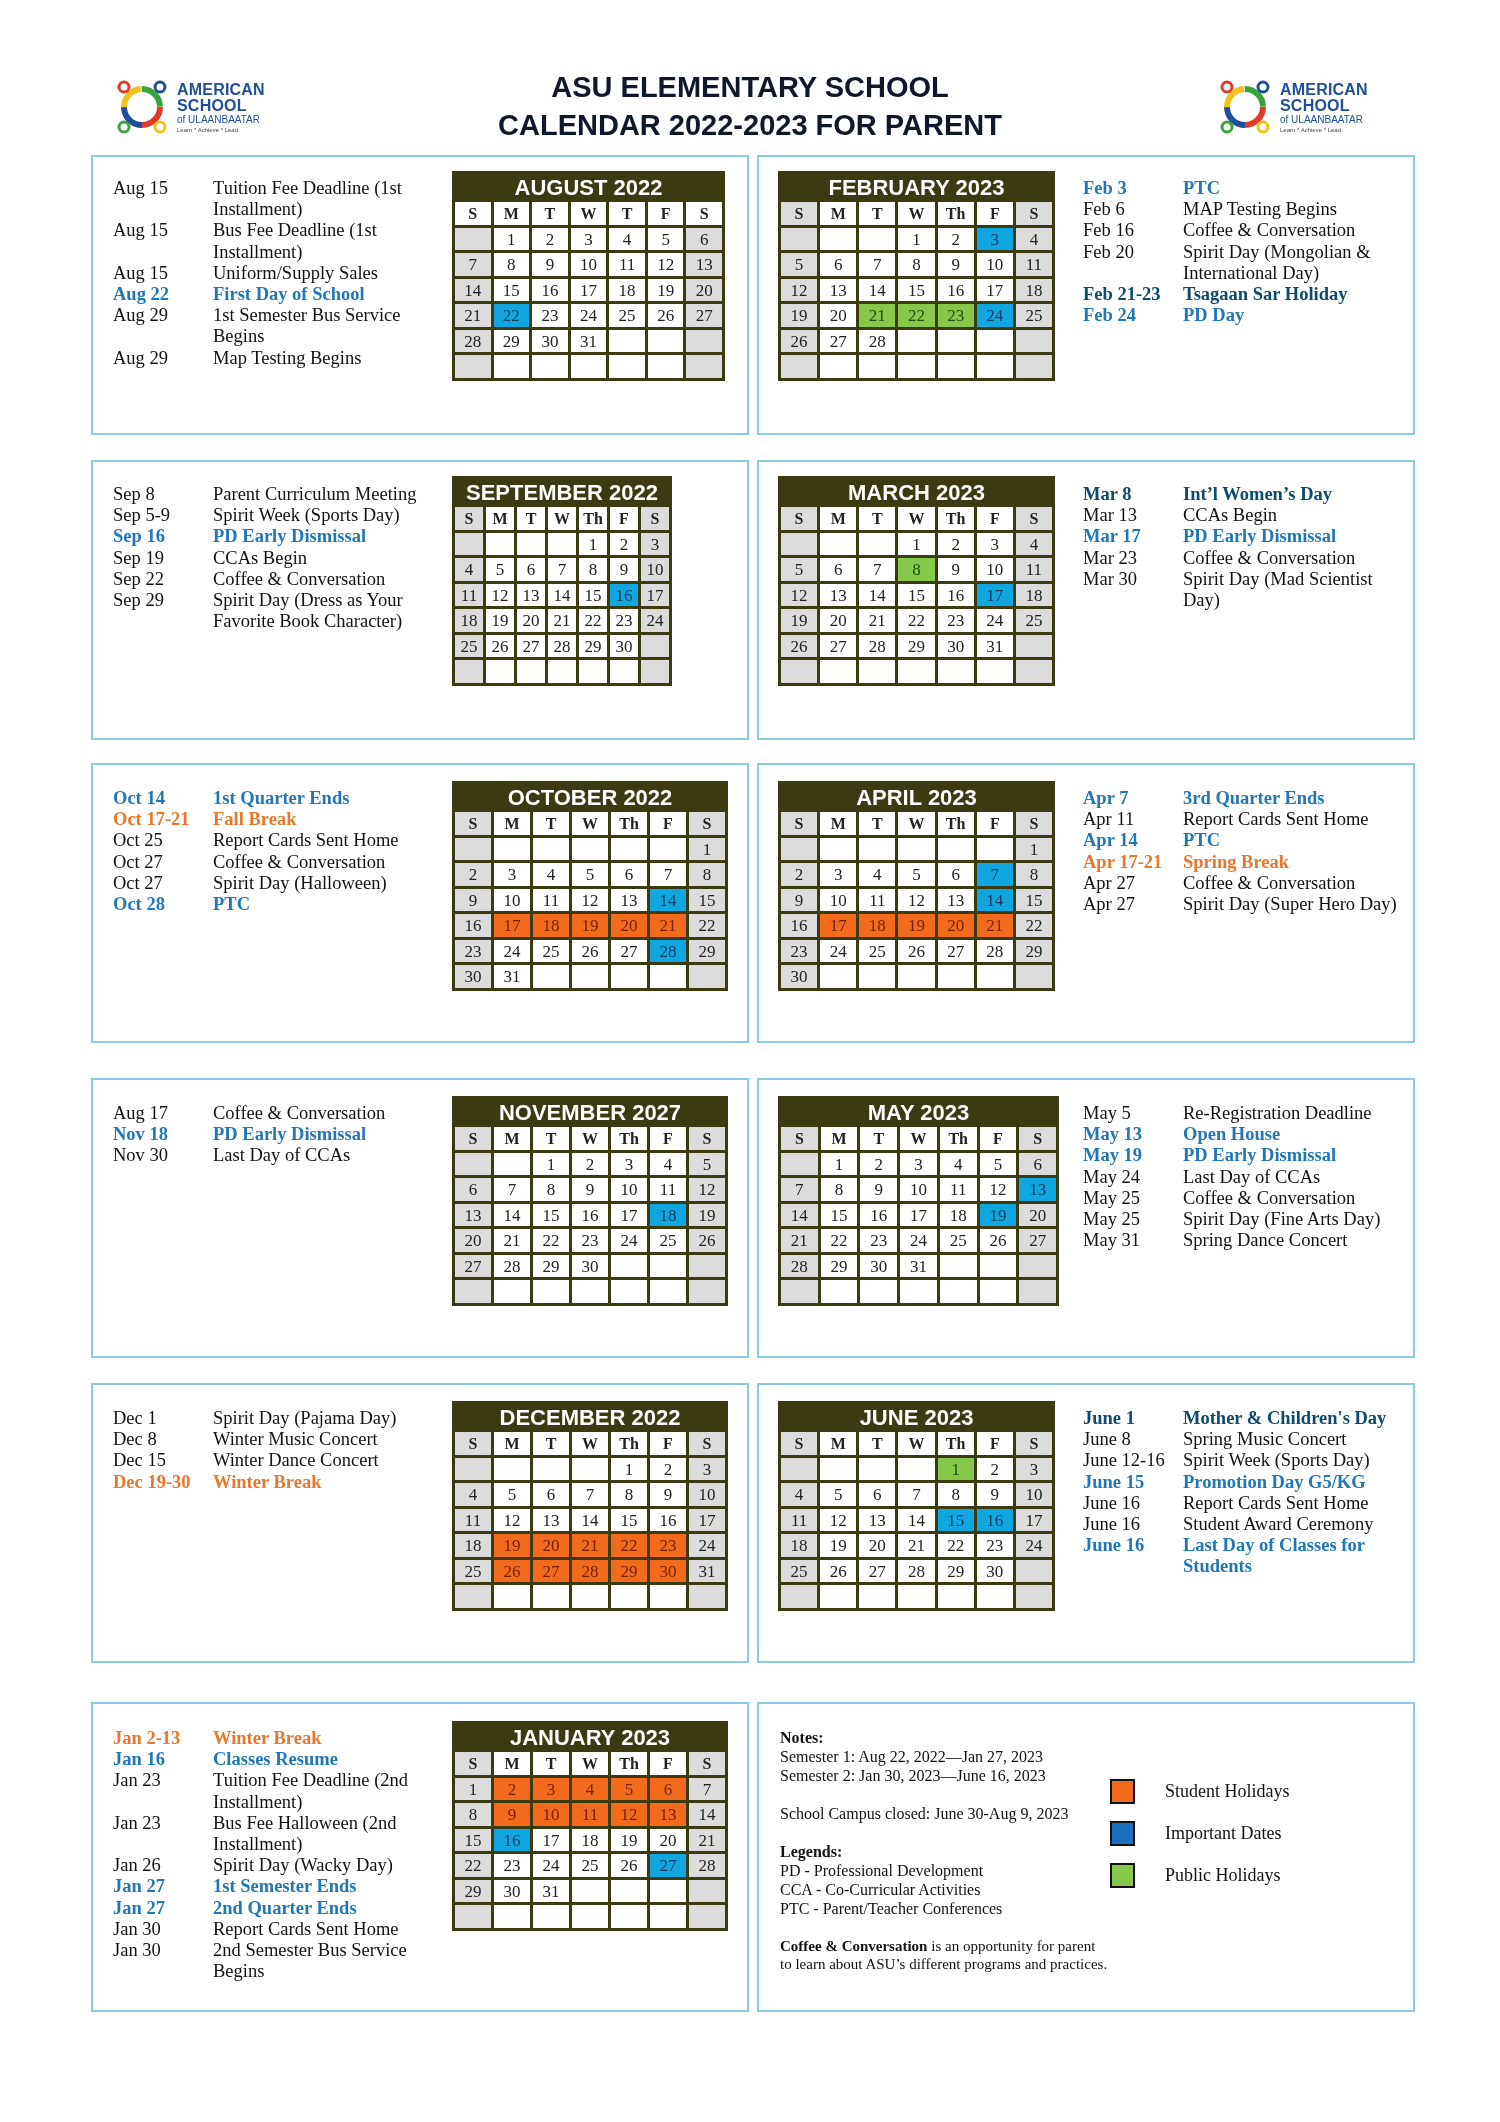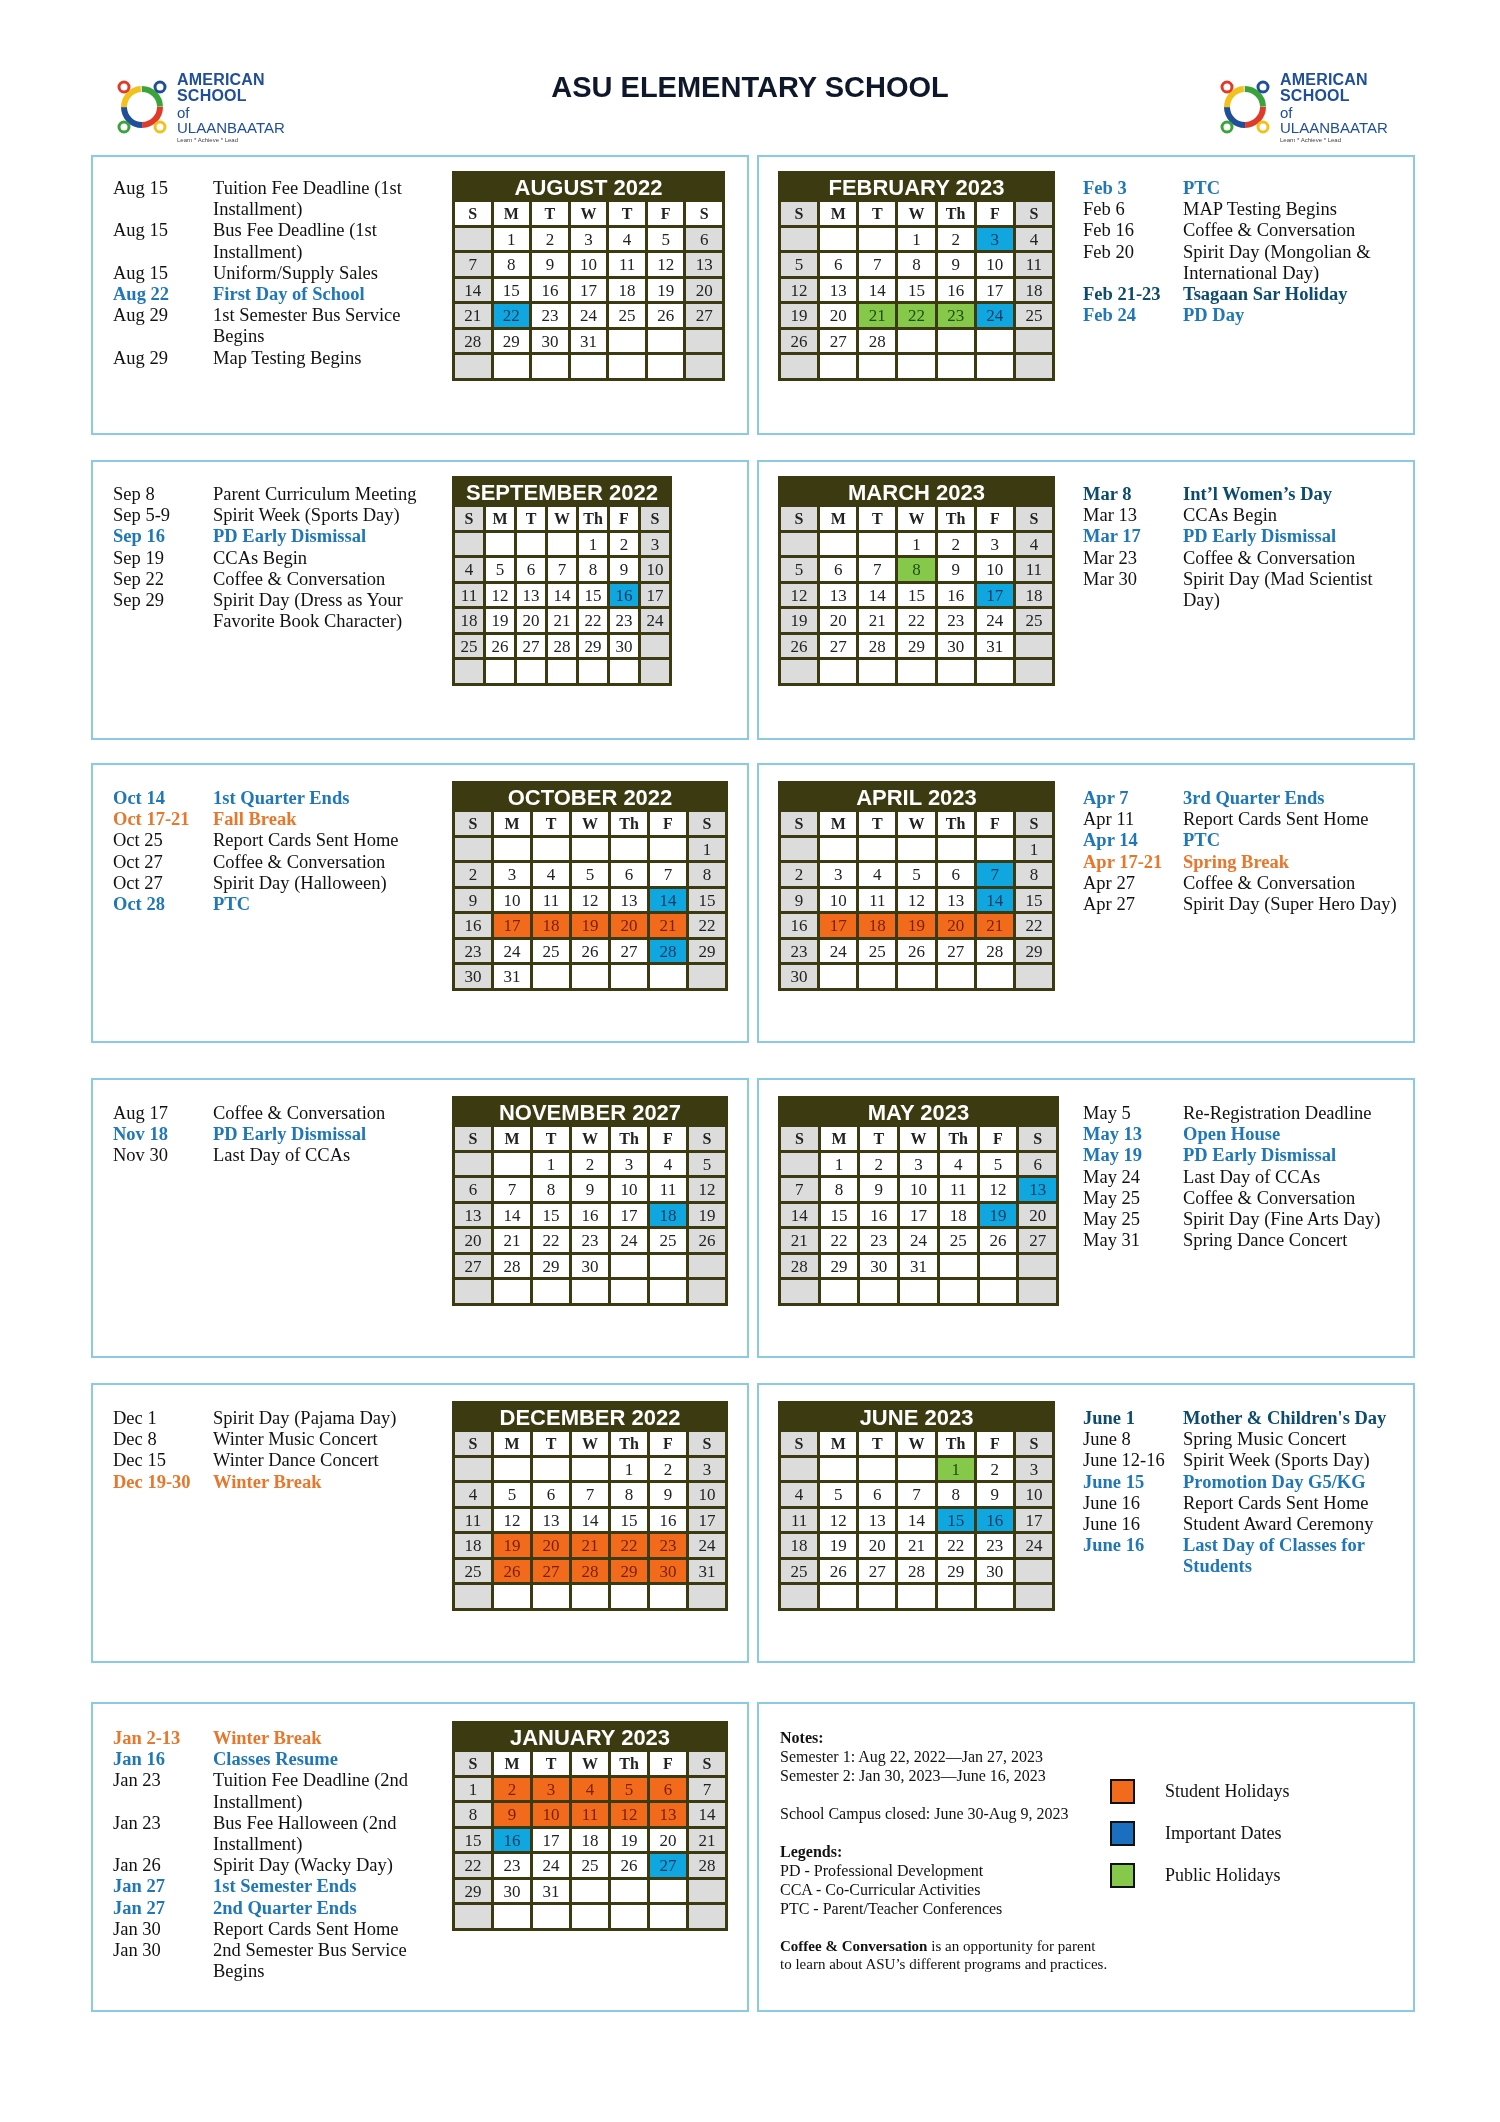--- a/index.html
+++ b/index.html
@@ -4,21 +4,21 @@
 <style>
   html,body{margin:0;padding:0;background:#fff;}
   body{width:1500px;height:2122px;position:relative;font-family:"Liberation Serif","DejaVu Serif",serif;color:#111;overflow:hidden;}
   .header{position:absolute;left:0;top:60px;width:1500px;height:100px;}
   .logo{position:absolute;top:14px;width:170px;height:66px;display:flex;align-items:center;}
   .logo-left{left:112px;}
   .logo-right{left:1215px;}
   .logo svg{width:60px;height:60px;flex:none;}
   .logo-text{margin-left:5px;font-family:"Liberation Sans","DejaVu Sans",sans-serif;color:#1f4e9a;line-height:1;}
   .logo-text .l1,.logo-text .l2{font-weight:bold;font-size:16px;letter-spacing:0.2px;}
-  .logo-text .l3{font-size:15px;margin-top:1px;}
+  .logo-text .l3{font-size:10px;margin-top:1px;}
   .logo-text .l4{font-size:6px;color:#444;margin-top:2px;}
   .title{position:absolute;left:0;width:1500px;text-align:center;font-family:"Liberation Sans","DejaVu Sans",sans-serif;font-weight:bold;font-size:29px;color:#0f172a;line-height:38px;}
   .title-box{position:absolute;left:0;top:8px;width:1500px;}
 
   .panel{position:absolute;border:2px solid #8cc9e3;box-sizing:border-box;background:#fff;}
   .events{position:absolute;font-size:18.5px;line-height:21.2px;}
   .ev{display:flex;}
   .ev .d{width:100px;flex:none;white-space:nowrap;}
   .ev .t{flex:1;}
   .ev.blue{color:#1f77b8;font-weight:bold;}
@@ -58,20 +58,21 @@
     </svg>
     <div class="logo-text">
       <div class="l1">AMERICAN</div>
       <div class="l2">SCHOOL</div>
       <div class="l3">of ULAANBAATAR</div>
       <div class="l4">Learn  *  Achieve  *  Lead</div>
     </div>
   </div>
   <div class="title-box">
     <div class="title" style="position:relative;">ASU ELEMENTARY SCHOOL</div>
+    <div class="title" style="position:relative;">CALENDAR 2022-2023 FOR PARENT</div>
   </div>
   <div class="logo logo-right">
     <svg viewBox="0 0 60 60">
       <circle cx="30" cy="30" r="18" fill="none" stroke="#f2c11c" stroke-width="6" stroke-dasharray="28 85" stroke-dashoffset="-55"></circle>
       <circle cx="30" cy="30" r="18" fill="none" stroke="#1f4e9a" stroke-width="6" stroke-dasharray="28 85" stroke-dashoffset="-28"></circle>
       <circle cx="30" cy="30" r="18" fill="none" stroke="#e03a2a" stroke-width="6" stroke-dasharray="28 85" stroke-dashoffset="0"></circle>
       <circle cx="30" cy="30" r="18" fill="none" stroke="#3aa43a" stroke-width="6" stroke-dasharray="28 85" stroke-dashoffset="-84"></circle>
       <circle cx="12" cy="10" r="5" fill="none" stroke="#e03a2a" stroke-width="3"></circle>
       <circle cx="48" cy="10" r="5" fill="none" stroke="#1f4e9a" stroke-width="3"></circle>
       <circle cx="12" cy="50" r="5" fill="none" stroke="#3aa43a" stroke-width="3"></circle>

